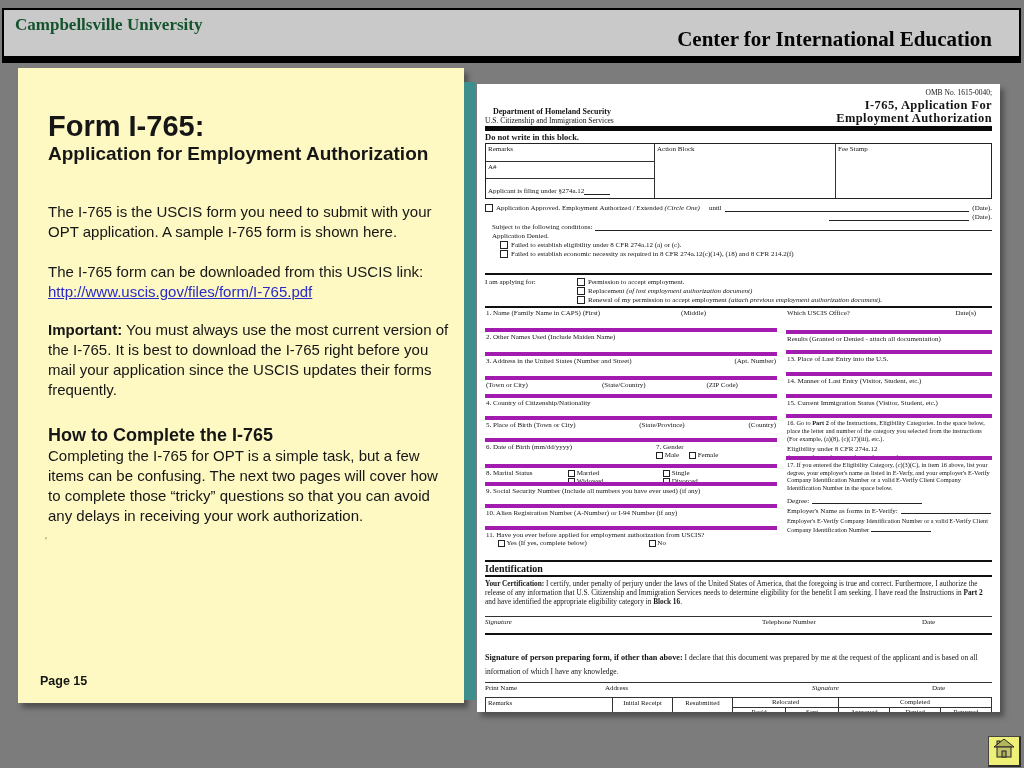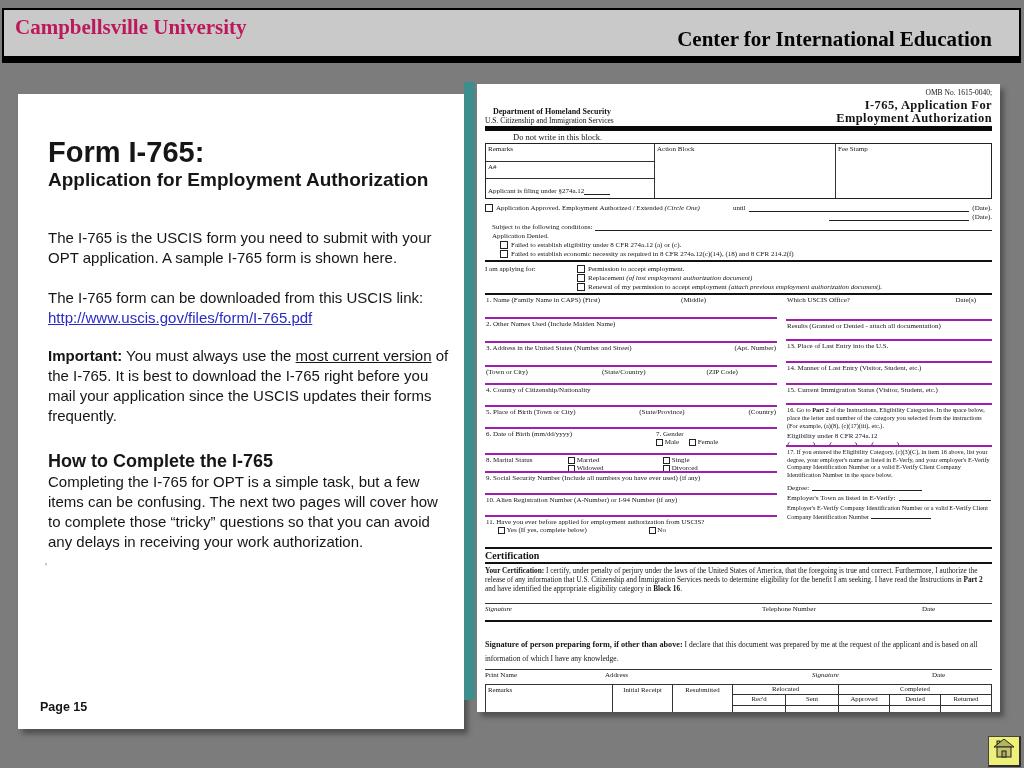--- a/index.html
+++ b/index.html
@@ -3,89 +3,89 @@
 <meta charset="utf-8">
 <style>
   * { margin:0; padding:0; box-sizing:border-box; }
   html,body { width:1024px; height:768px; overflow:hidden; }
   body { position:relative; background:#7c7c7c; font-family:"Liberation Sans", sans-serif; }
 
   
   .header { position:absolute; left:2px; top:8px; width:1019px; height:55px;
             background:#c9c9c9; border:2px solid #000; border-bottom:7px solid #000; }
   .header-left { position:absolute; left:11px; top:5px; font-family:"Liberation Serif", serif;
-                 font-weight:bold; font-size:21px; color:#be185d; }
+                 font-weight:bold; font-size:17px; color:#14532d; }
   .header-right { position:absolute; right:27px; bottom:4px; font-family:"Liberation Serif", serif;
                   font-weight:bold; font-size:21px; color:#050505; }
 
   
-  .yellow-panel { position:absolute; left:18px; top:94px; width:446px; height:635px;
-                  background:#ffffff; box-shadow:4px 5px 5px rgba(45,45,45,.55); color:#161616; }
+  .yellow-panel { position:absolute; left:18px; top:68px; width:446px; height:635px;
+                  background:#fef9c3; box-shadow:4px 5px 5px rgba(45,45,45,.55); color:#161616; }
   .teal-strip { position:absolute; left:464px; top:82px; width:11px; height:618px; background:#3f8e8e; }
   .yp-content { padding:42px 16px 0 30px; }
   .yp-title { font-size:29px; font-weight:bold; line-height:32px; }
   .yp-subtitle { font-size:19px; font-weight:bold; line-height:24px; }
   .yp-para { font-size:15px; line-height:20px; width:404px; }
   .p-top36 { margin-top:36px; }
   .p-top20 { margin-top:20px; }
   .p-top18 { margin-top:18px; }
   .yp-link { color:#2a2ac8; text-decoration:underline; font-size:15px; line-height:20px; }
   .yp-how-heading { font-size:18px; font-weight:bold; margin-top:24px; line-height:22px; }
-  .uline-text { text-decoration:underline; }
+  .uline-text { }
   .stray { position:absolute; left:27px; top:468px; font-size:10px; color:#8a8a6a; }
   .page-num { position:absolute; left:22px; top:606px; font-size:12.5px; font-weight:bold; }
 
   
   .form-panel { position:absolute; left:477px; top:84px; width:523px; height:628px; background:#ffffff;
                 box-shadow:4px 5px 5px rgba(45,45,45,.55); font-family:"Liberation Serif", serif;
                 color:#141414; font-size:7px; padding:5px 8px 0 8px; overflow:hidden; }
   .f-top { display:flex; justify-content:space-between; align-items:flex-end; height:36px; }
   .f-agency1 { font-weight:bold; font-size:8px;padding-left:8px; }
   .f-agency2 { font-size:7.5px; }
   .f-right-head { text-align:right; }
   .f-omb { font-size:7.5px; margin-bottom:2px; }
   .f-title { font-weight:bold; font-size:12.5px; line-height:13px; letter-spacing:.4px; }
   .f-rule { height:5px; background:#0a0a0a; margin-top:1px; }
-  .f-dnw { font-weight:normal; font-size:8.5px; padding:1px 0;margin-left:28px; }
+  .f-dnw { font-weight:bold; font-size:8.5px; padding:1px 0; }
 
   .f-box { display:flex; height:56px; border:1px solid #222; }
   .f-box-c1 { width:168px; display:flex; flex-direction:column; }
   .f-box-c1 > div { padding:1px 2px; }
   .bb { border-bottom:1px solid #333; }
   .f-box-c1 .r1 { height:18px; }
   .f-box-c1 .r2 { height:17px; }
   .f-box-c1 .r3 { flex:1; display:flex; align-items:flex-end; gap:0; padding-bottom:3px; }
   .f-box-c2 { width:182px; border-left:1px solid #333; border-right:1px solid #333; padding:1px 2px; }
   .f-box-c3 { flex:1; padding:1px 2px; }
 
   .cb { display:inline-block; width:7px; height:7px; border:1px solid #222; background:#fff;
         vertical-align:middle; flex:0 0 auto; }
   .cb2 { width:8px; height:8px; }
   .uline { display:inline-block; border-bottom:1px solid #222; height:7px; }
   .wline { flex:1; border-bottom:1px solid #222; height:7px; }
 
-  .f-approval { padding-top:2px; border-bottom:2px solid #111; padding-bottom:2px;text-align:center; }
+  .f-approval { padding-top:2px; border-bottom:2px solid #111; padding-bottom:15px;text-align:center; }
   .fa-row { display:flex; align-items:flex-end; gap:3px; }
   .fa-rowA { height:11px; }
   .fa-rowB { height:9px; justify-content:flex-end; }
   .fa-rowC { height:10px; }
   .fa-rowD { height:9px; padding-left:7px; }
   .fa-rowE { height:9px; padding-left:15px; }
   .it { font-style:italic; }
   .b { font-weight:bold; }
 
   .f-applying { display:flex; border-bottom:2px solid #111; padding:2px 0; }
   .f-applying-label { width:92px; padding-top:1px; }
   .f-applying-opts { flex:1; }
   .f-applying-opts .fa-row { height:9px; }
 
   .f-cols { display:flex; height:252px; }
   .f-col-left { width:292px; margin-right:9px; display:flex; flex-direction:column; }
   .f-col-right { flex:1; display:flex; flex-direction:column; }
-  .ffield { border-bottom:2px solid #a21caf; padding:1px 1px 0 1px; overflow:hidden; }
+  .ffield { border-bottom:4px solid #a21caf; padding:1px 1px 0 1px; overflow:hidden; }
   .nline { border-bottom:none; }
   .frow { display:flex; justify-content:space-between; }
   .small { font-size:6.3px; line-height:8px; }
   .tiny17 { font-size:6.3px; line-height:7.6px; }
   .parens { white-space:pre; font-size:9px; }
 
   .f-cert-head { border-top:2px solid #111; border-bottom:2px solid #111; font-weight:bold;
                  font-size:10px; padding:1px 0; }
   .f-cert-para { font-size:7.3px; line-height:9.2px; padding-top:2px; }
   .f-sig-row { margin-top:9px; border-top:1px solid #333; display:flex; height:17px; padding-top:1px;
@@ -181,21 +181,21 @@
       </div>
     </div>
     <div class="f-box-c2">Action Block</div>
     <div class="f-box-c3">Fee Stamp</div>
   </div>
 
   <div class="f-approval">
     <div class="fa-row fa-rowA">
       <span class="cb cb2"></span>
       <span><span>Application Approved. Employment Authorized / Extended </span><span class="it">(Circle One)</span></span>
-      <span style="margin-left:30px">until</span>
+      <span style="margin-left:6px">until</span>
       <span class="wline"></span>
       <span>(Date).</span>
     </div>
     <div class="fa-row fa-rowB">
       <span class="uline" style="width:140px"></span>
       <span>(Date).</span>
     </div>
     <div class="fa-row fa-rowC">
       <span style="padding-left:7px">Subject to the following conditions:</span>
       <span class="wline"></span>
@@ -322,31 +322,31 @@
         <span class="parens">(          )      (          )      (          )</span>
       </div>
       <div class="ffield nline tiny17" style="height:36px">
         <span>17. If you entered the Eligibility Category, (c)(3)(C), in item 16 above, list your degree, your employer's name as listed in E-Verfy, and your employer's E-Verify Company Identification Number or a valid E-Verify Client Company Identification Number in the space below.</span>
       </div>
       <div class="ffield nline" style="height:10px; display:flex; gap:3px">
         <span>Degree:</span>
           <span class="wline" style="max-width:110px"></span>
       </div>
       <div class="ffield nline" style="height:10px; display:flex; gap:3px">
-        <span>Employer's Town as listed in E-Verify:</span>
+        <span>Employer's Name as forms in E-Verify:</span>
           <span class="wline"></span>
       </div>
       <div class="ffield nline small" style="height:20px">
         <span>Employer's E-Verify Company Identification Number or a valid E-Verify Client Company Identification Number</span>
         <span class="uline" style="width:60px"></span>
       </div>
     </div>
   </div>
 
-  <div class="f-cert-head">Certification</div>
+  <div class="f-cert-head">Identification</div>
   <div class="f-cert-para">
     <span class="b">Your Certification:</span><span> I certify, under penalty of perjury under the laws of the United States of America, that the foregoing is true and correct. Furthermore, I authorize the release of any information that U.S. Citizenship and Immigration Services needs to determine eligibility for the benefit I am seeking. I have read the Instructions in </span><span class="b">Part 2</span><span> and have identified the appropriate eligibility category in </span><span class="b">Block 16</span><span>.</span>
   </div>
   <div class="f-sig-row">
     <span class="c1">Signature</span>
     <span class="c2">Telephone Number</span>
     <span class="c3">Date</span>
   </div>
   <div class="f-thick"></div>
   <div class="f-prep-para">

